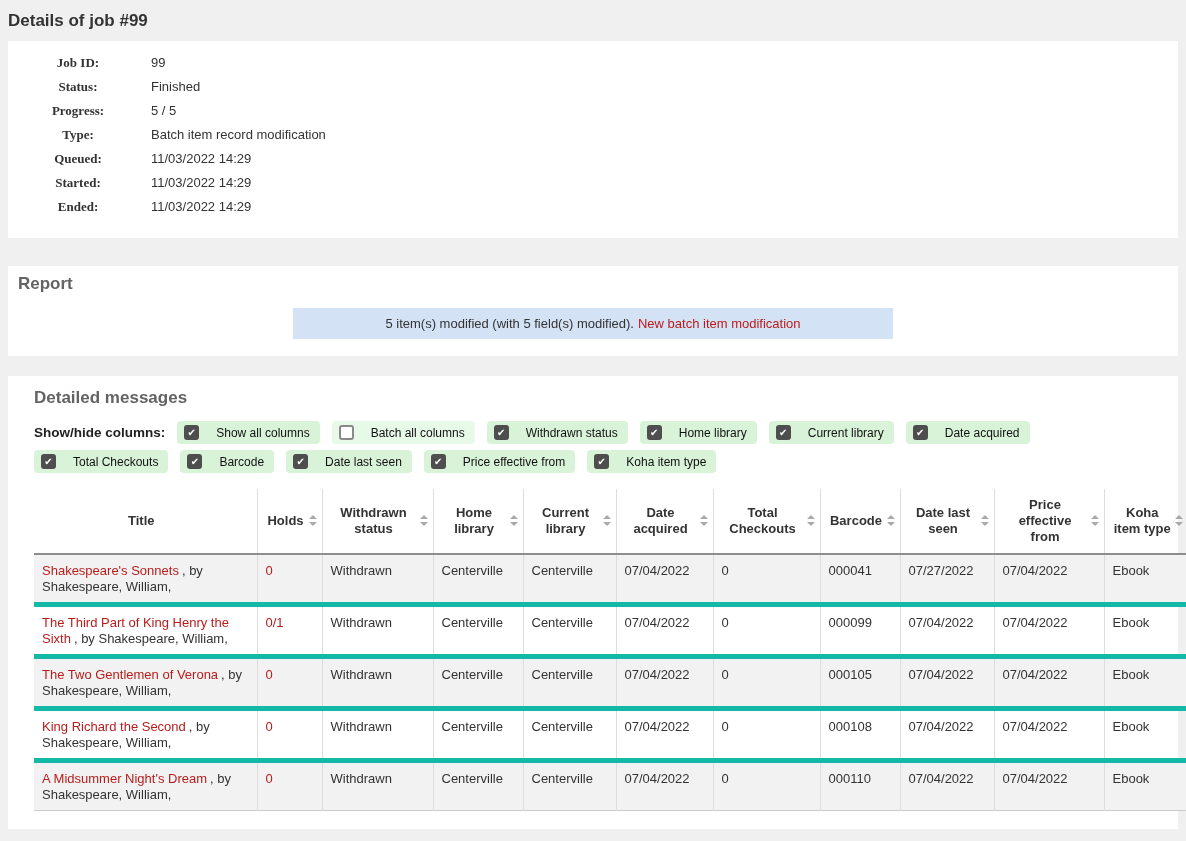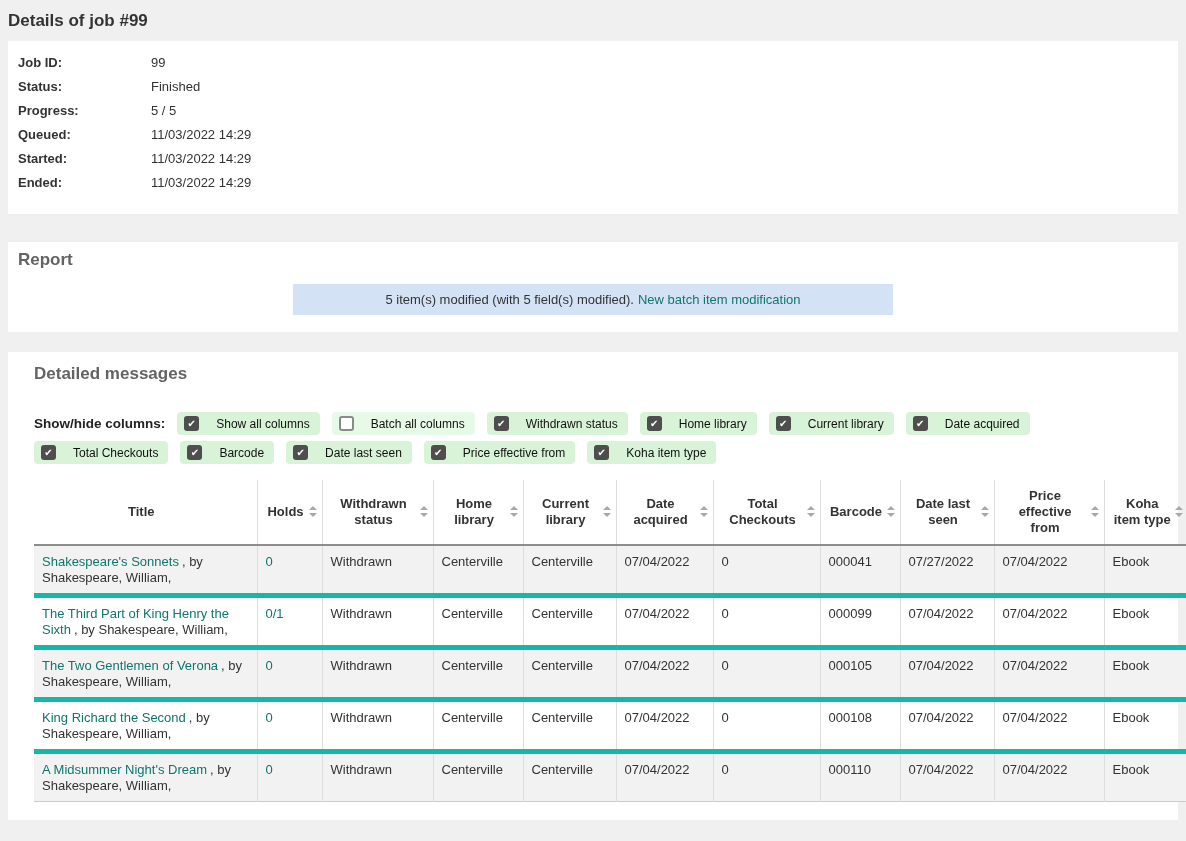--- a/index.html
+++ b/index.html
@@ -28,38 +28,38 @@
   .panel {
     background: #fff;
     margin: 0 8px;
   }
   .panel-job { padding: 14px 10px 15px; }
   .panel-report { margin-top: 28px; padding: 8px 10px 17px; }
   .panel-detailed { margin-top: 20px; padding: 12px 26px 18px; }
 
   
   .field { display: flex; margin-bottom: 9px; line-height: 15px; }
-  .flabel { width: 120px; text-align: left; font-weight: bold; flex: 0 0 auto; }
+  .flabel { width: 120px; text-align: center; font-weight: bold; flex: 0 0 auto; font-family: Liberation Serif, serif; }
   .fvalue { margin-left: 13px; }
 
   
   .dialog {
     width: 600px;
     margin: 14px auto 0;
     background: #d4e2f6;
     padding: 8px 10px;
     text-align: center;
     line-height: 15px;
   }
-  a { color: #0f766e; text-decoration: none; cursor: pointer; text-align: right; }
+  a { color: #b91c1c; text-decoration: none; cursor: pointer; text-align: right; }
   .dialog a { margin-left: 4px; }
 
   
   .toggles {
-    margin-top: 28px;
+    margin-top: 13px;
     display: flex;
     flex-wrap: wrap;
     align-items: center;
     row-gap: 6px;
   }
   .toggles-label { font-weight: bold; margin-right: 12px; font-size: 13.5px; color: #222; }
   .chip {
     display: inline-flex;
     align-items: center;
     gap: 17px;
@@ -151,20 +151,24 @@
     <div class="field">
       <span class="flabel">Status:</span>
       <span class="fvalue">Finished</span>
     </div>
 
     <div class="field">
       <span class="flabel">Progress:</span>
       <span class="fvalue">5 / 5</span>
     </div>
 
+    <div class="field">
+      <span class="flabel">Type:</span>
+      <span class="fvalue">Batch item record modification</span>
+    </div>
 
     <div class="field">
       <span class="flabel">Queued:</span>
       <span class="fvalue">11/03/2022 14:29</span>
     </div>
 
     <div class="field">
       <span class="flabel">Started:</span>
       <span class="fvalue">11/03/2022 14:29</span>
     </div>

